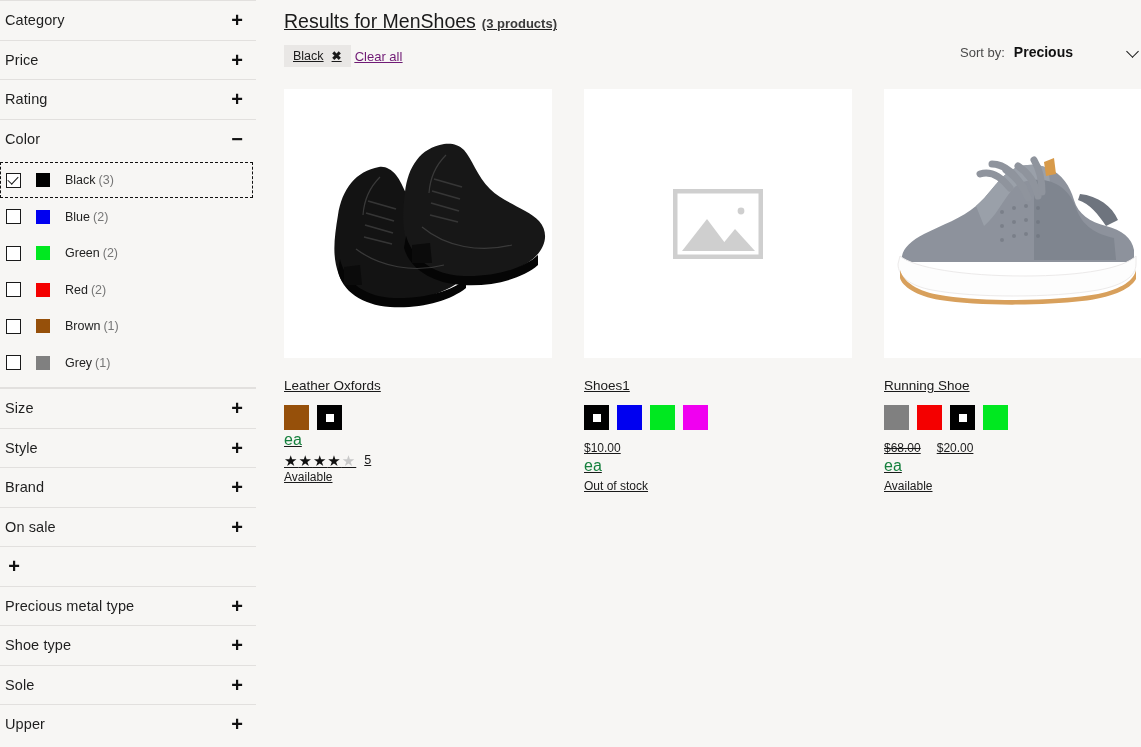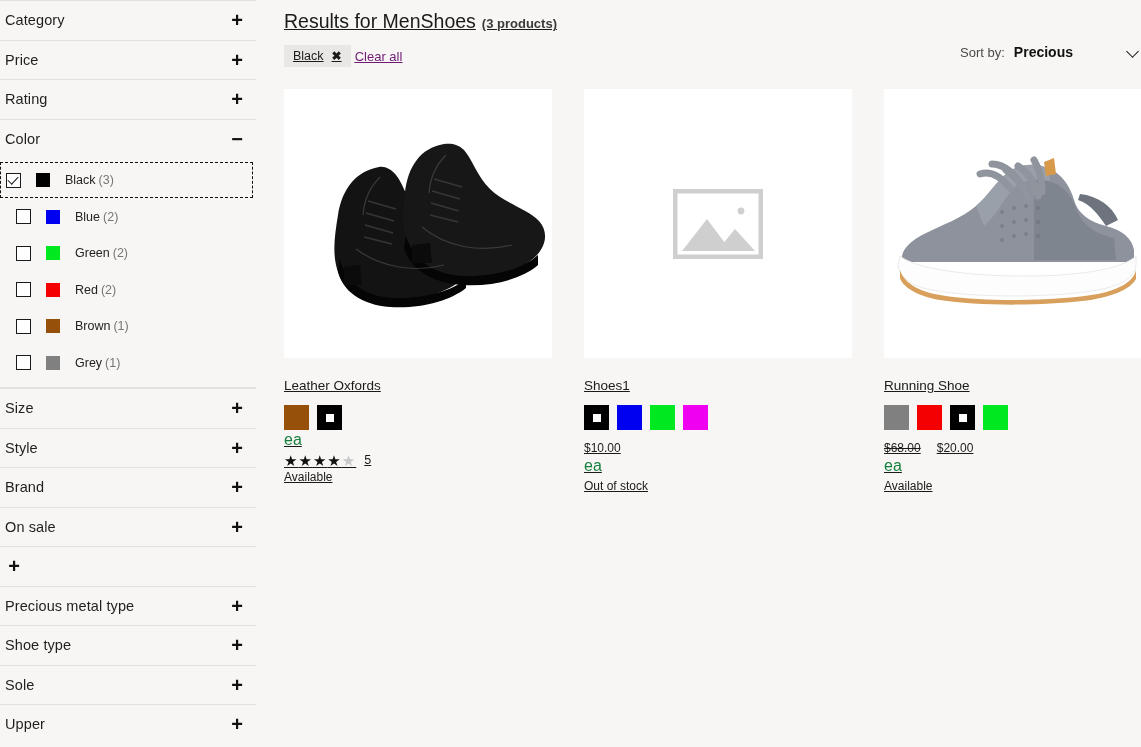--- a/index.html
+++ b/index.html
@@ -45,21 +45,21 @@
     text-align: center;
     user-select: none;
   }
   .facet-toggle.minus { font-size: 20px; }
 
   .color-options { padding: 4px 0 6px 0; }
   .color-row {
     display: flex;
     align-items: center;
     height: 36.5px;
-    padding-left: 16px;
+    padding-left: 6px;
     cursor: pointer;
   }
   .focus-wrap {
     border: 1px dashed #111;
     height: 36px;
     display: flex;
     align-items: center;
     padding-left: 5px;
     margin-right: 3px;
   }

